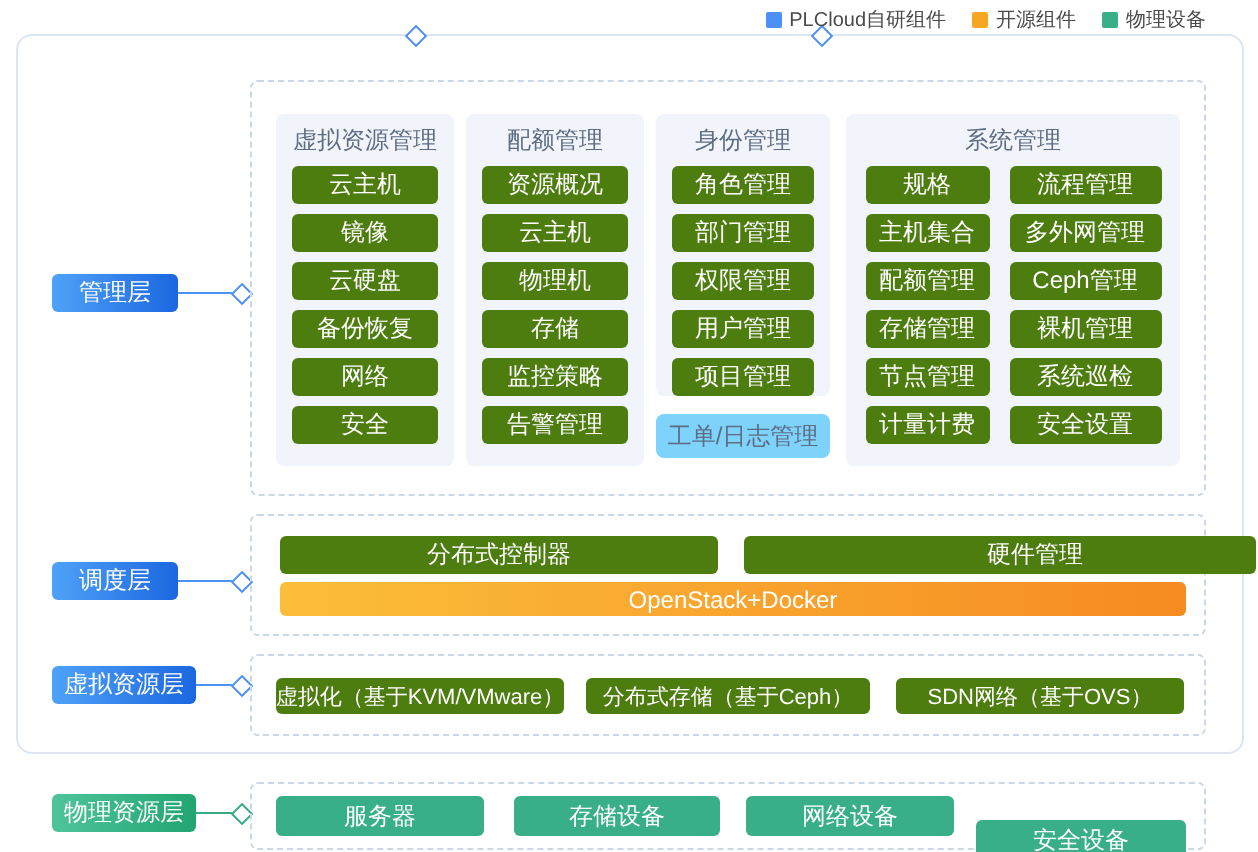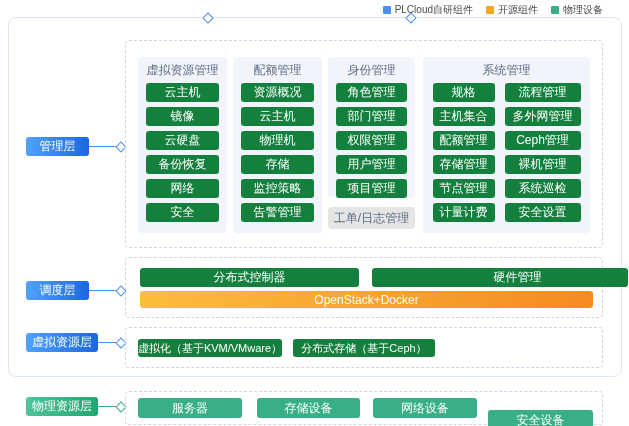--- a/index.html
+++ b/index.html
@@ -26,24 +26,24 @@
   .layer-label.green{background:linear-gradient(90deg,#4fc49b,#21a571);}
   .hline{height:1px;background:#4a90f5;}
   .hline.green{background:#35ab84;}
   
   .dashed{border:1px dashed #c9d7ea;border-radius:4px;}
   
   .panel{background:#f1f5fb;border-radius:4px;box-sizing:border-box;
     display:flex;flex-direction:column;align-items:center;padding:6px 8px;}
   .panel-title{font-size:12px;color:#5e6d84;height:14px;line-height:14px;margin-bottom:6px;white-space:nowrap;}
   .panel-items{display:flex;flex-direction:column;gap:5px;width:100%;}
-  .btn{background:#15803d;color:#fff;font-size:12px;border-radius:3px;height:19px;
+  .btn{background:#4d7c0f;color:#fff;font-size:12px;border-radius:3px;height:19px;
     display:flex;align-items:center;justify-content:center;white-space:nowrap;}
   .sys-grid{display:grid;grid-template-columns:62px 76px;column-gap:10px;row-gap:5px;}
-  .workorder{background:#e5e5e5;border-radius:4px;display:flex;align-items:center;justify-content:center;
+  .workorder{background:#7dd3fc;border-radius:4px;display:flex;align-items:center;justify-content:center;
     font-size:12px;color:#5e6d84;}
   .bar-orange{background:linear-gradient(90deg,#fbbe3b,#f68b21);color:#fff;font-size:12px;border-radius:3px;
     display:flex;align-items:center;justify-content:center;}
   .btn-green{background:#38af88;color:#fff;font-size:12px;border-radius:3px;
     display:flex;align-items:center;justify-content:center;white-space:nowrap;}
   .vbtn{font-size:11px;}
 </style>
 </head>
 <body>
 
@@ -143,20 +143,21 @@
   </div>
 
   <div class="abs dashed" style="left:125px;top:257px;width:476px;height:59px;"></div>
   <div class="abs btn" style="left:140px;top:268px;width:219px;">分布式控制器</div>
   <div class="abs btn" style="left:372px;top:268px;width:221px;padding-left:35px;">硬件管理</div>
   <div class="abs bar-orange" style="left:140px;top:291px;width:453px;height:17px;">OpenStack+Docker</div>
 
   <div class="abs dashed" style="left:125px;top:327px;width:476px;height:39px;"></div>
   <div class="abs btn vbtn" style="left:138px;top:339px;width:144px;height:18px;">虚拟化（基于KVM/VMware）</div>
   <div class="abs btn vbtn" style="left:293px;top:339px;width:142px;height:18px;">分布式存储（基于Ceph）</div>
+  <div class="abs btn vbtn" style="left:448px;top:339px;width:144px;height:18px;">SDN网络（基于OVS）</div>
 
   <div class="abs dashed" style="left:125px;top:391px;width:476px;height:32px;"></div>
   <div class="abs btn-green" style="left:138px;top:398px;width:104px;height:20px;">服务器</div>
   <div class="abs btn-green" style="left:257px;top:398px;width:103px;height:20px;">存储设备</div>
   <div class="abs btn-green" style="left:373px;top:398px;width:104px;height:20px;">网络设备</div>
   <div class="abs btn-green" style="left:488px;top:410px;width:105px;height:20px;">安全设备</div>
 
 </div>
 
 </body></html>

